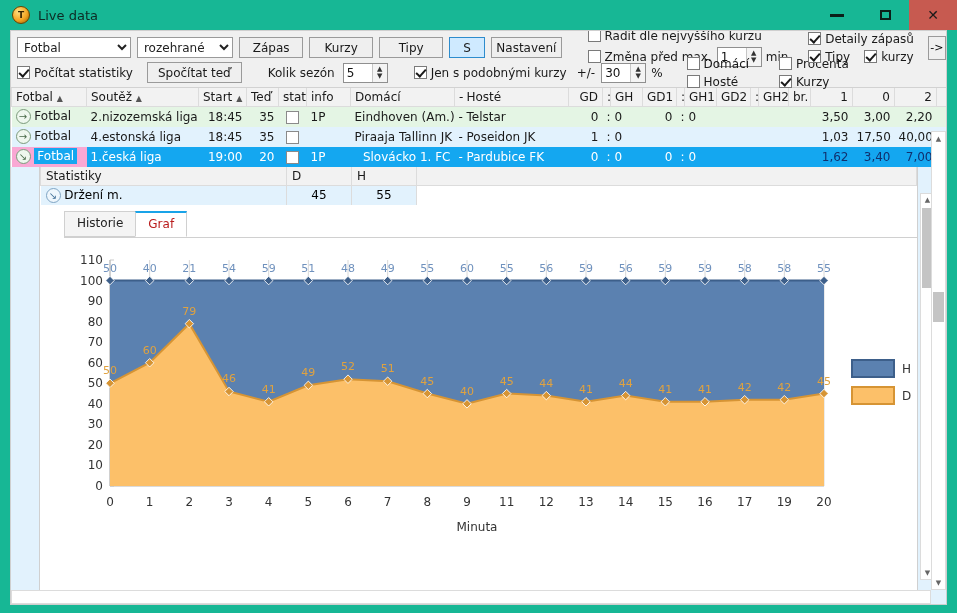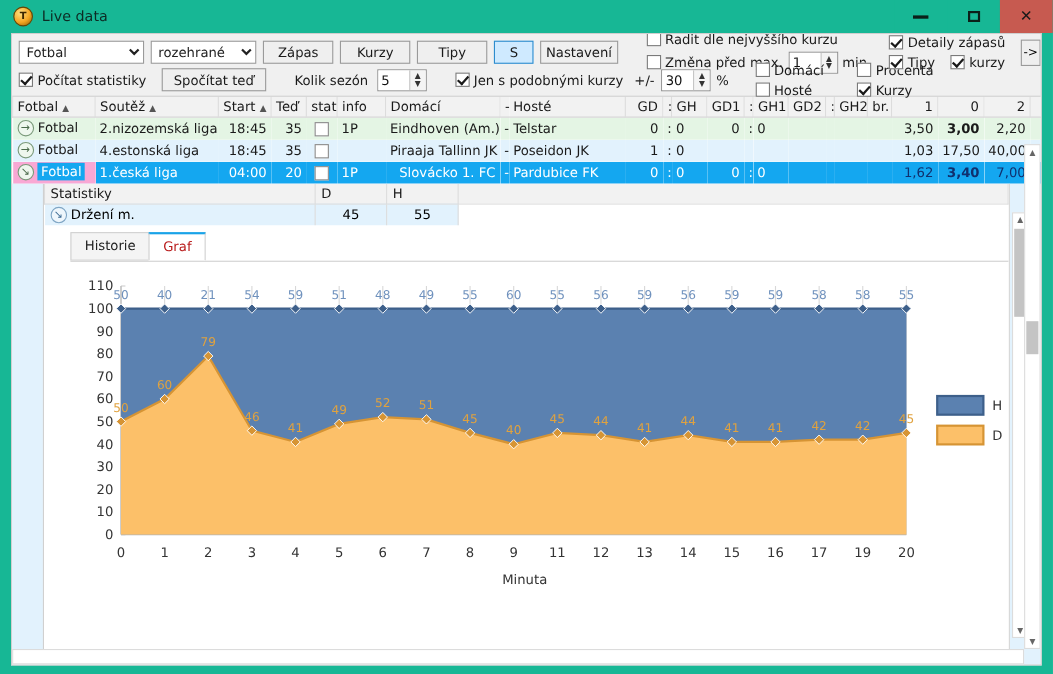--- a/index.html
+++ b/index.html
@@ -117,21 +117,21 @@
   table.matches td {
     padding: 1px 4px; height: 20px; white-space: nowrap;
     overflow: hidden; color: #1a1a1a;
   }
   table.matches td.r { text-align: right; }
   table.matches td.c { text-align: center; }
   tr.r0 td { background: #e4f5e4; }
   tr.r1 td { background: #e2f2fd; }
   tr.sel td { background: #14a7f0; color: #fff; }
   .odd { color: #1547d0; }
-  .odd.b { font-weight: bold; }
+  .odd.b { font-weight: normal; }
   tr.sel .odd { color: #10306e; }
   .rowicon {
     display: inline-flex; width: 15px; height: 15px; border-radius: 50%;
     border: 1px solid #7b9a7b; align-items: center; justify-content: center;
     font-size: 10px; color: #4a6a4a; background: #eef7ee; vertical-align: middle;
   }
   .statsbox {
     display: inline-block; width: 13px; height: 13px;
     border: 1px solid #8a8a8a; background: #fff; vertical-align: middle;
   }
@@ -408,21 +408,21 @@
             <td></td>
             <td></td>
             <td class="r odd">1,03</td>
             <td class="r odd">17,50</td>
             <td class="r odd">40,00</td>
             <td></td>
           </tr>
           <tr class="sel">
             <td style="background:#f9a8d4;color:#1a1a1a"><span class="rowicon">↘</span> <span style="background:#14a7f0;color:#fff;padding:1px 3px">Fotbal</span></td>
             <td>1.česká liga</td>
-            <td class="r">04:00</td>
+            <td class="r">19:00</td>
             <td class="r">20</td>
             <td class="c"><span class="statsbox"></span></td>
             <td>1P</td>
             <td class="r">Slovácko 1. FC</td>
             <td class="c">-</td>
             <td>Pardubice FK</td>
             <td class="r">0</td>
             <td class="c">:</td>
             <td>0</td>
             <td class="r">0</td>

